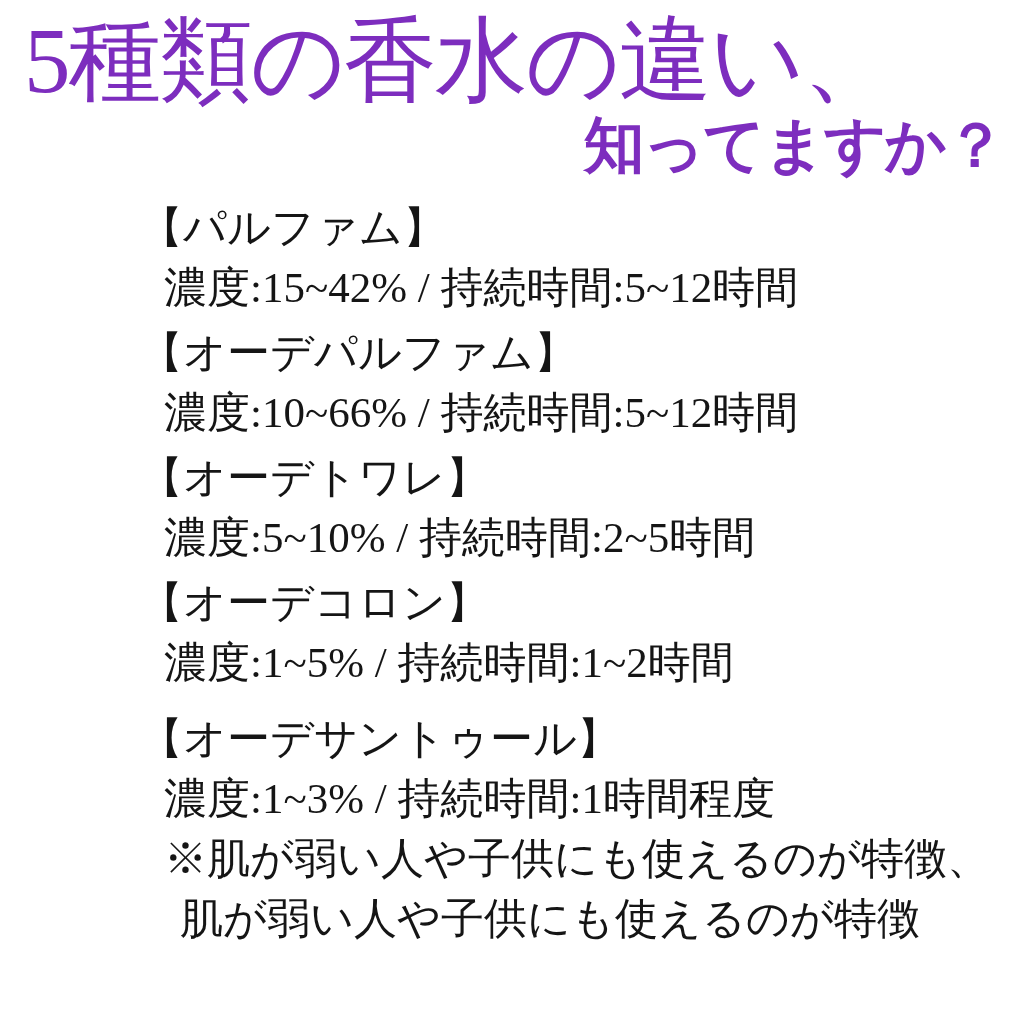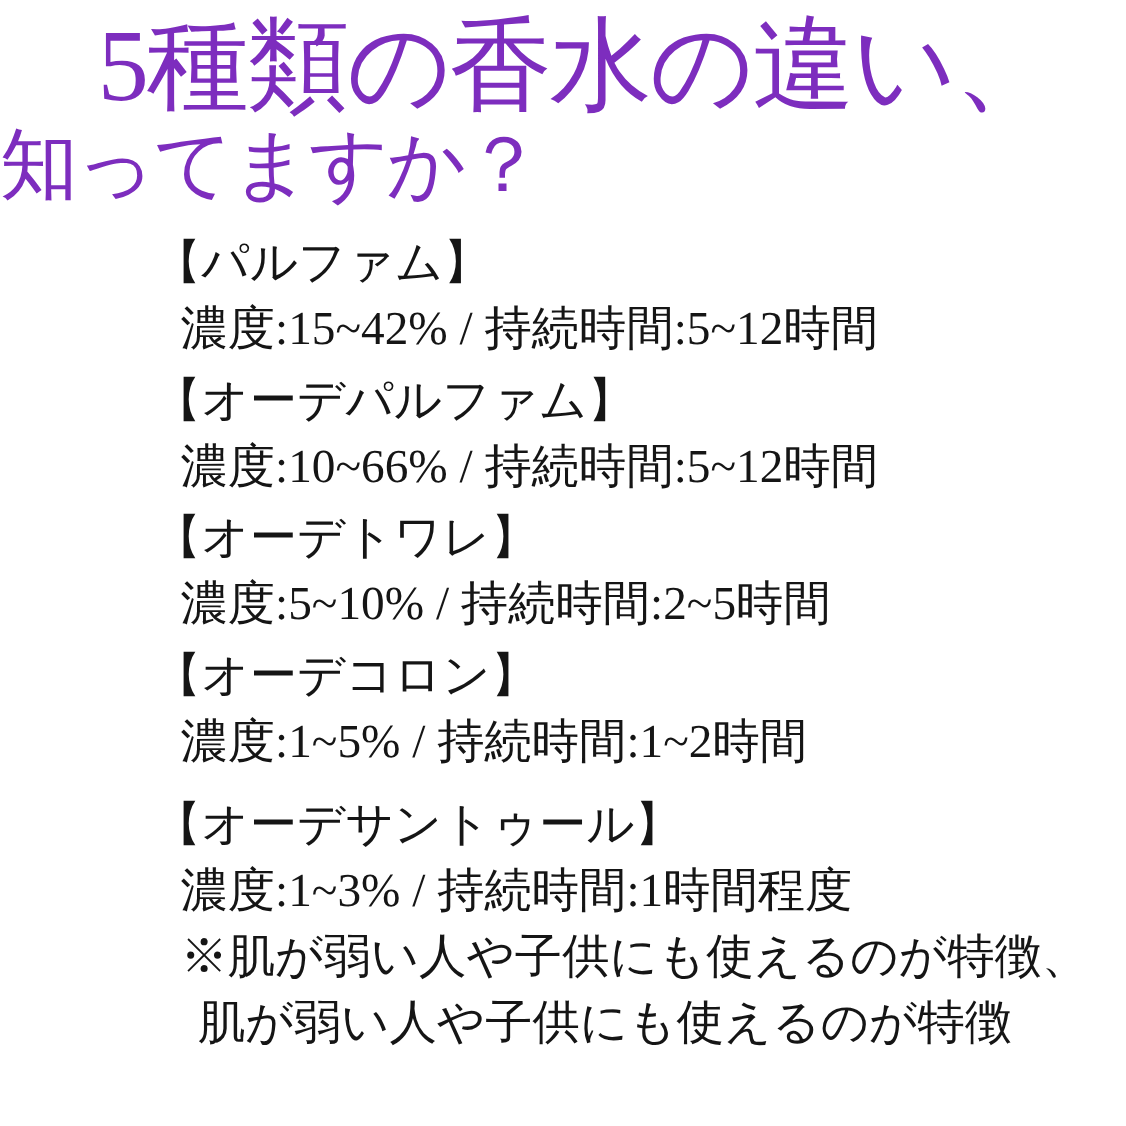--- a/index.html
+++ b/index.html
@@ -17,30 +17,31 @@
   .title {
     padding-top: 6px;
   }
   .title-line1 {
     font-size: 93px;
     line-height: 1.18;
     margin-left: 24px;
     letter-spacing: -2px;
     color: #7d2dbe;
     white-space: nowrap;
-    text-align: center;
   }
   .title-line2 {
-    font-size: 71px;
+    font-size: 61px;
     line-height: 1.18;
+    text-align: right;
     margin-right: 20px;
     margin-top: -6px;
     letter-spacing: -2px;
     color: #7d2dbe;
     white-space: nowrap;
+    font-weight: bold;
   }
   .body-text {
     margin-top: 16px;
     color: #151515;
     font-size: 43px;
   }
   .line {
     height: 60px;
     line-height: 60px;
     white-space: nowrap;

